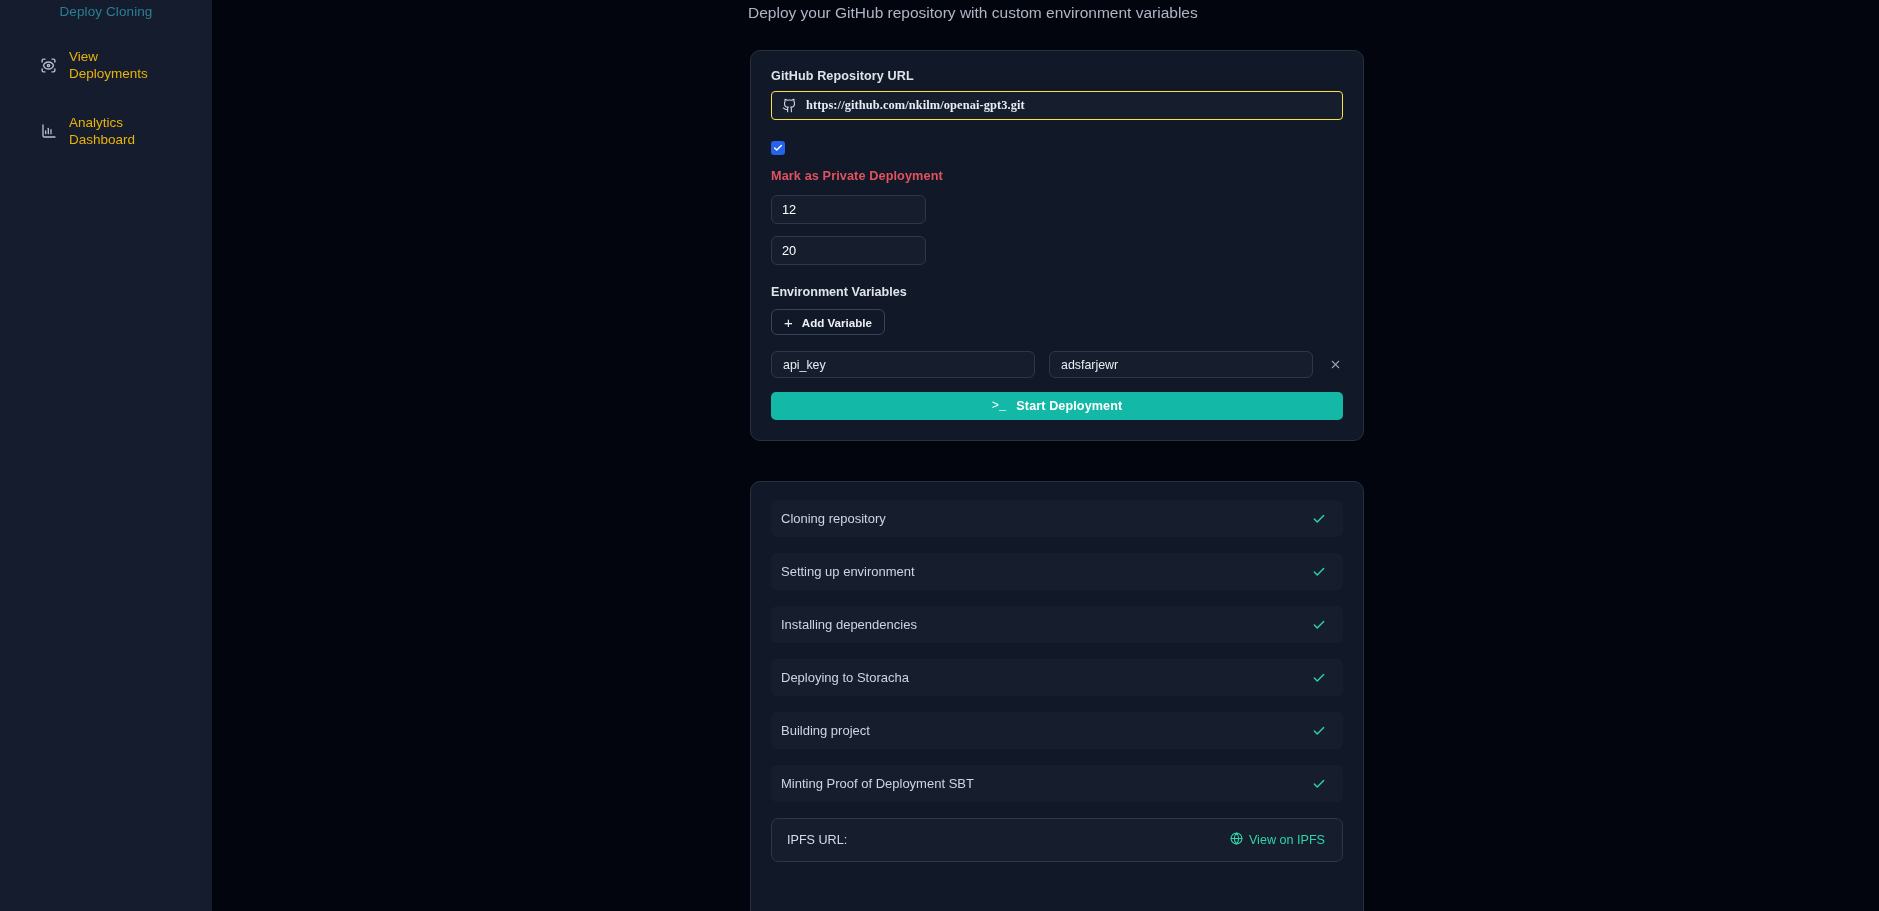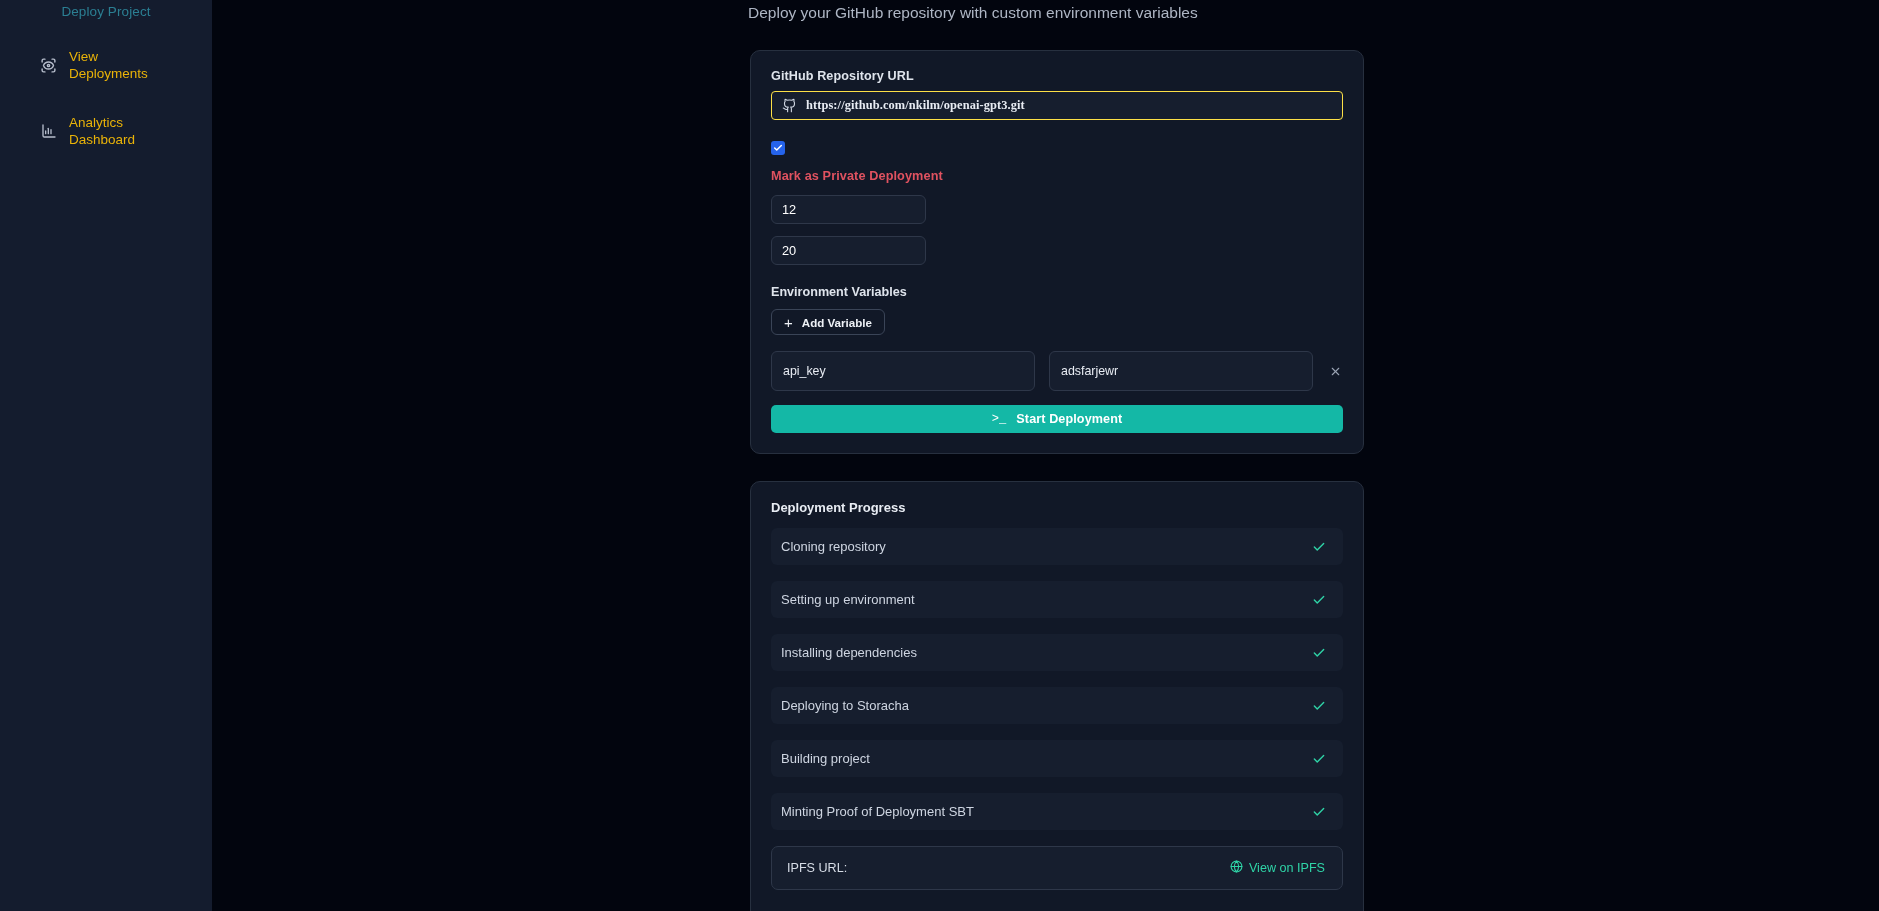--- a/index.html
+++ b/index.html
@@ -146,21 +146,21 @@
   }
   .add-btn .plus { font-size: 15px; font-weight: 400; line-height: 1; color: #eef1f6; }
 
   .env-row {
     margin-top: 16px;
     display: flex;
     align-items: center;
     gap: 14px;
   }
   .env-in {
-    height: 40px;
+    height: 27px;
     flex: 1 1 0;
     border: 1px solid #2e3749;
     border-radius: 6px;
     background: #161e2e;
     display: flex; align-items: center;
     padding: 0 11px;
     color: #e8ecf3;
     font-size: 12.4px;
   }
   .env-x {
@@ -221,21 +221,21 @@
   }
   .ipfs-link svg { width: 13px; height: 13px; }
 </style>
 </head>
 <body>
 
 <div class="app">
 
   <nav class="sidebar">
     <div class="side-top-item">
-      <span>Deploy Project</span>
+      <span>Deploy Cloning</span>
     </div>
 
     <div class="side-spacer-1"></div>
 
     <div class="side-item">
       <span class="ico">
         <svg viewBox="0 0 24 24" fill="none" stroke="currentColor" stroke-width="2" stroke-linecap="round" stroke-linejoin="round" width="17" height="17">
           <path d="M3 7V5a2 2 0 0 1 2-2h2"></path>
             <path d="M17 3h2a2 2 0 0 1 2 2v2"></path>
           <path d="M21 17v2a2 2 0 0 1-2 2h-2"></path>
@@ -320,21 +320,20 @@
         </div>
       </div>
 
       <button class="deploy-btn">
         <span class="term">&gt;_</span>
         <span>Start Deployment</span>
       </button>
     </section>
 
     <section class="card" id="progress-card">
-      <div class="progress-title">Deployment Progress</div>
 
       <div class="step">
         <span class="txt">Cloning repository</span>
         <span class="chk">
           <svg viewBox="0 0 24 24" fill="none" stroke="currentColor" stroke-width="2.4" stroke-linecap="round" stroke-linejoin="round" width="14" height="14">
               <polyline points="20 6 9 17 4 12"></polyline>
             </svg>
         </span>
       </div>
 

